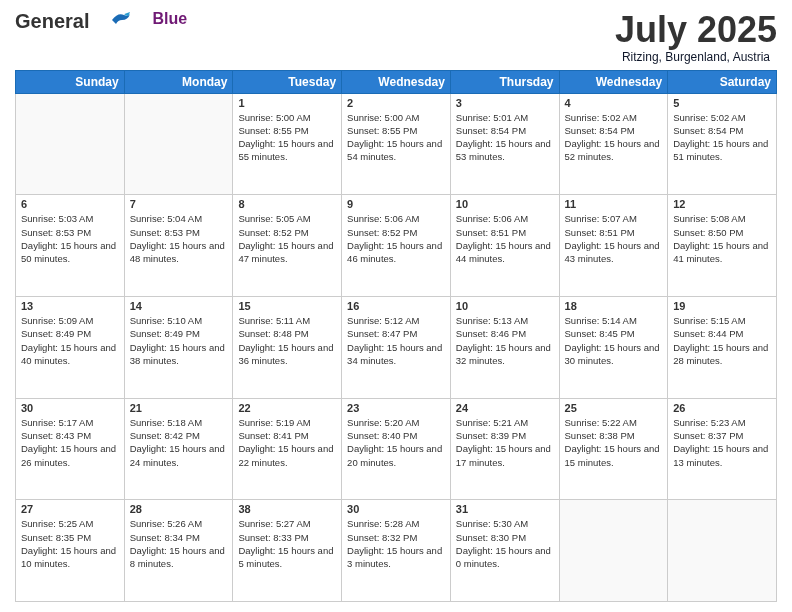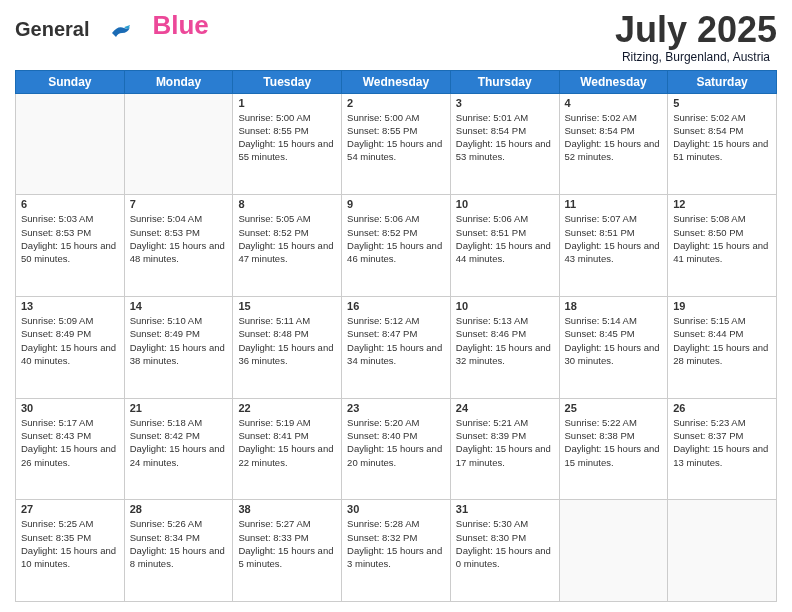--- a/index.html
+++ b/index.html
@@ -44,22 +44,22 @@
     .calendar {
       flex: 1;
       border: 1px solid #ccc;
       border-collapse: collapse;
       width: 100%;
       table-layout: fixed;
     }
     .calendar th {
       background-color: #2a7dd1;
       color: white;
-      text-align: center;
-      padding: 4px 13px;
+      text-align: right;
+      padding: 4px 5px;
       font-size: 12px;
       border: 1px solid #1a6bb5;
     }
     .calendar td {
       border: 1px solid #ccc;
       vertical-align: top;
       padding: 3px 5px;
       font-size: 10px;
       color: #333;
       height: 88px;
@@ -72,31 +72,31 @@
     .day-info {
       font-size: 9.5px;
       line-height: 1.4;
       color: #333;
     }
     .empty-cell {
       background: #f9f9f9;
     }
     .logo-wrapper {
       display: flex;
-      align-items: flex-end;
+      align-items: flex-start;
       gap: 20px;
     }
     .logo-general {
       color: #333;
       font-size: 20px;
       font-weight: bold;
     }
     .logo-b {
-      color: #ec4899;
-      font-size: 26px;
+      color: #701a75;
+      font-size: 16px;
       font-weight: bold;
     }
     .bird-icon {
       display: inline-block;
       width: 22px;
       height: 18px;
       margin-left: 1px;
     }
   </style>
 </head>

